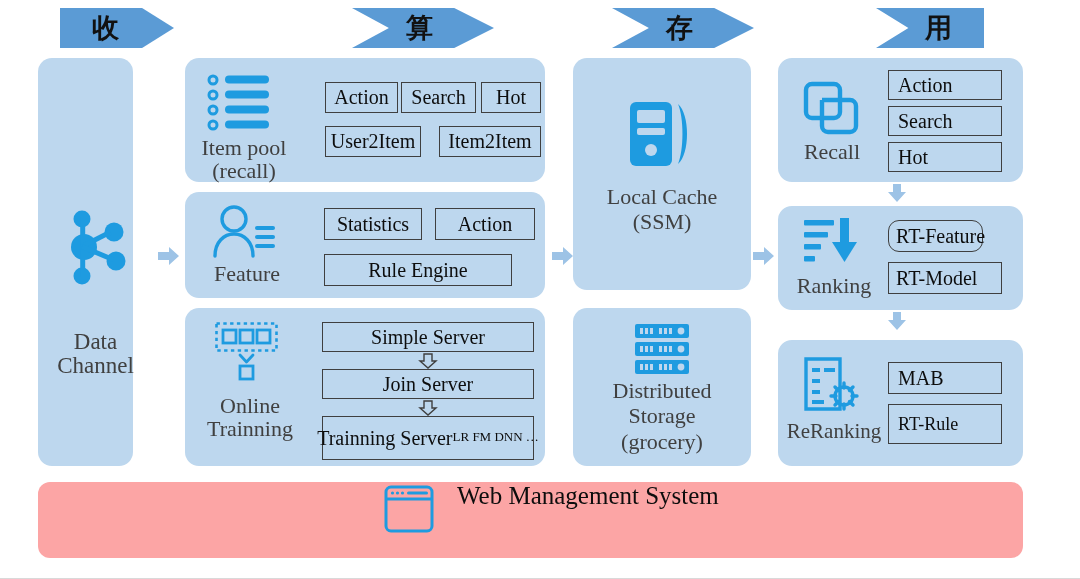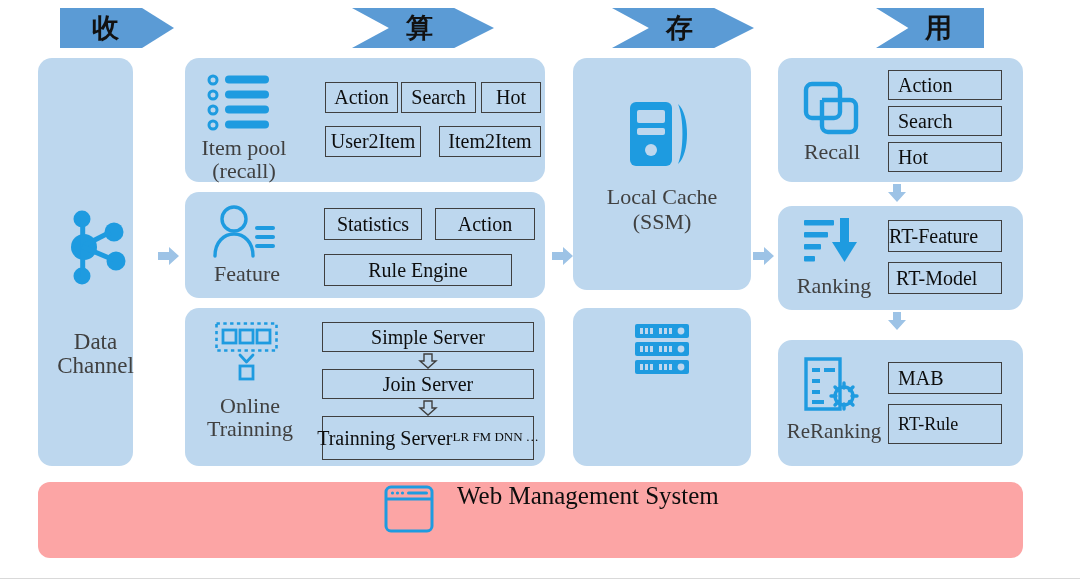--- a/index.html
+++ b/index.html
@@ -244,20 +244,25 @@
         <circle cx="48" cy="27" r="3.4"></circle>
         <rect x="7" y="42" width="3" height="6"></rect>
           <rect x="12" y="42" width="3" height="6"></rect>
           <rect x="17" y="42" width="3" height="6"></rect>
         <rect x="26" y="42" width="3" height="6"></rect>
           <rect x="31" y="42" width="3" height="6"></rect>
           <rect x="36" y="42" width="3" height="6"></rect>
         <circle cx="48" cy="45" r="3.4"></circle>
       </g>
     </svg>
+    <div class="abs groupname" style="left:0; top:70px; width:178px; font-size:22px; line-height:1.15;">
+      <div>Distributed</div>
+      <div>Storage</div>
+      <div>(grocery)</div>
+    </div>
   </div>
 
   <div class="abs" style="left:753px; top:245px;">
     <svg class="flowarrow" viewBox="0 0 22 22">
         <path d="M0 7 h11 V2 l10 9 -10 9 v-5 H0 Z" fill="#9DC3E6"></path>
       </svg>
   </div>
 
   <div class="abs panel" style="left:778px; top:58px; width:245px; height:124px;">
     <svg class="abs svgicon" style="left:22px; top:20px;" width="62" height="60" viewBox="0 0 62 60">
@@ -286,21 +291,21 @@
         <rect x="0" y="2" width="30" height="5.5" rx="1"></rect>
         <rect x="0" y="14" width="24" height="5.5" rx="1"></rect>
         <rect x="0" y="26" width="17" height="5.5" rx="1"></rect>
         <rect x="0" y="38" width="11" height="5.5" rx="1"></rect>
         <rect x="36" y="0" width="9" height="28"></rect>
         <path d="M28 24 h25 l-12.5 20 Z"></path>
       </g>
     </svg>
     <div class="abs groupname" style="left:2px; top:68px; width:108px; font-size:22px;">Ranking</div>
 
-    <div class="abs tag" style="left:110px; top:14px; width:114px; height:32px; font-size:20px; justify-content:flex-start; ">RT-Feature</div>
+    <div class="abs tag" style="left:110px; top:14px; width:95px; height:32px; font-size:20px; justify-content:flex-start; padding-left:7px;border-radius:11px;">RT-Feature</div>
     <div class="abs tag" style="left:110px; top:56px; width:114px; height:32px; font-size:20px; justify-content:flex-start; padding-left:7px;">RT-Model</div>
   </div>
 
   <div class="abs" style="left:887px; top:312px;">
     <svg width="20" height="20" viewBox="0 0 20 20">
         <path d="M6 0 h8 v8 h5 l-9 10 -9 -10 h5 Z" fill="#9DC3E6"></path>
       </svg>
   </div>
 
   <div class="abs panel" style="left:778px; top:340px; width:245px; height:126px;">

